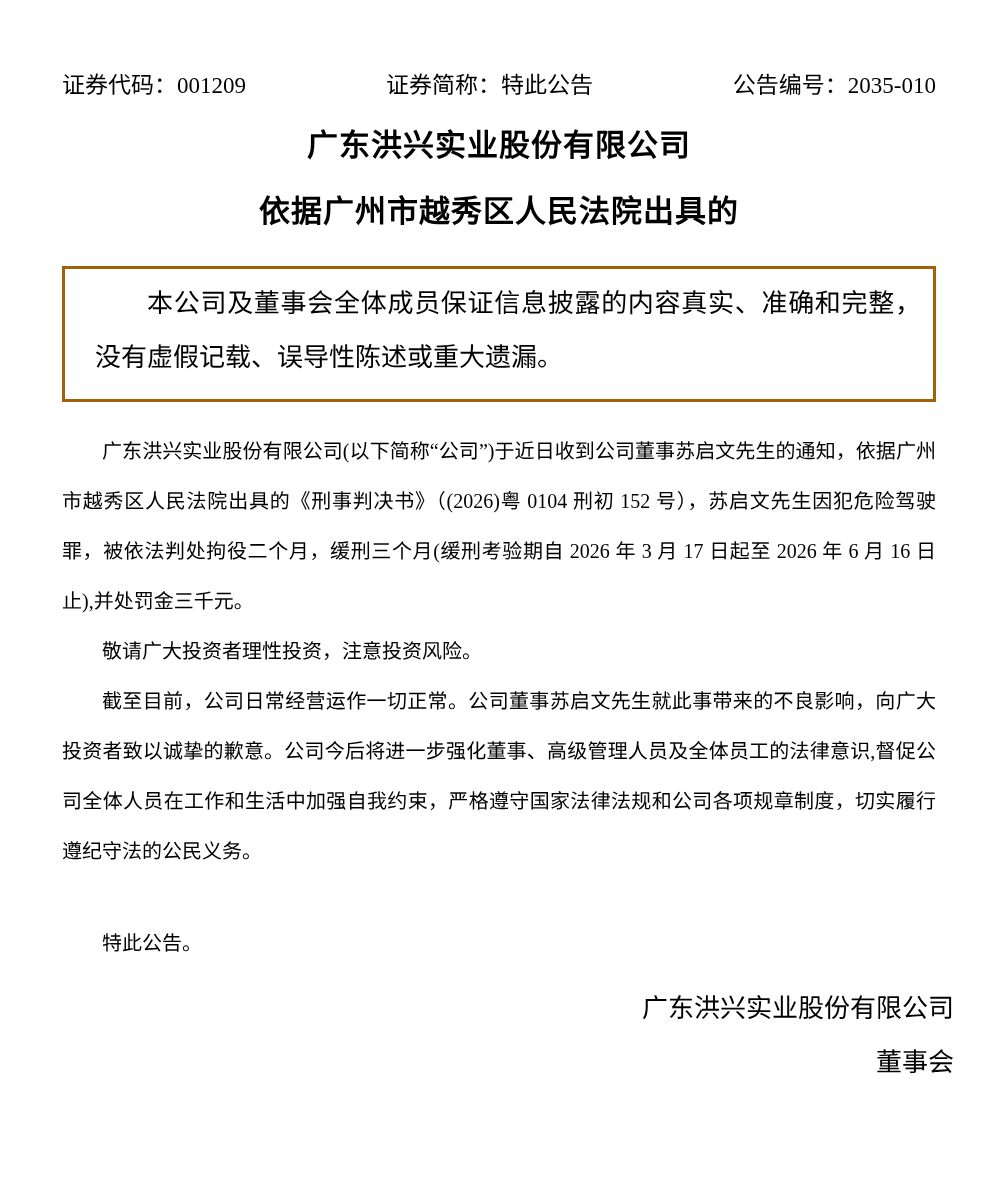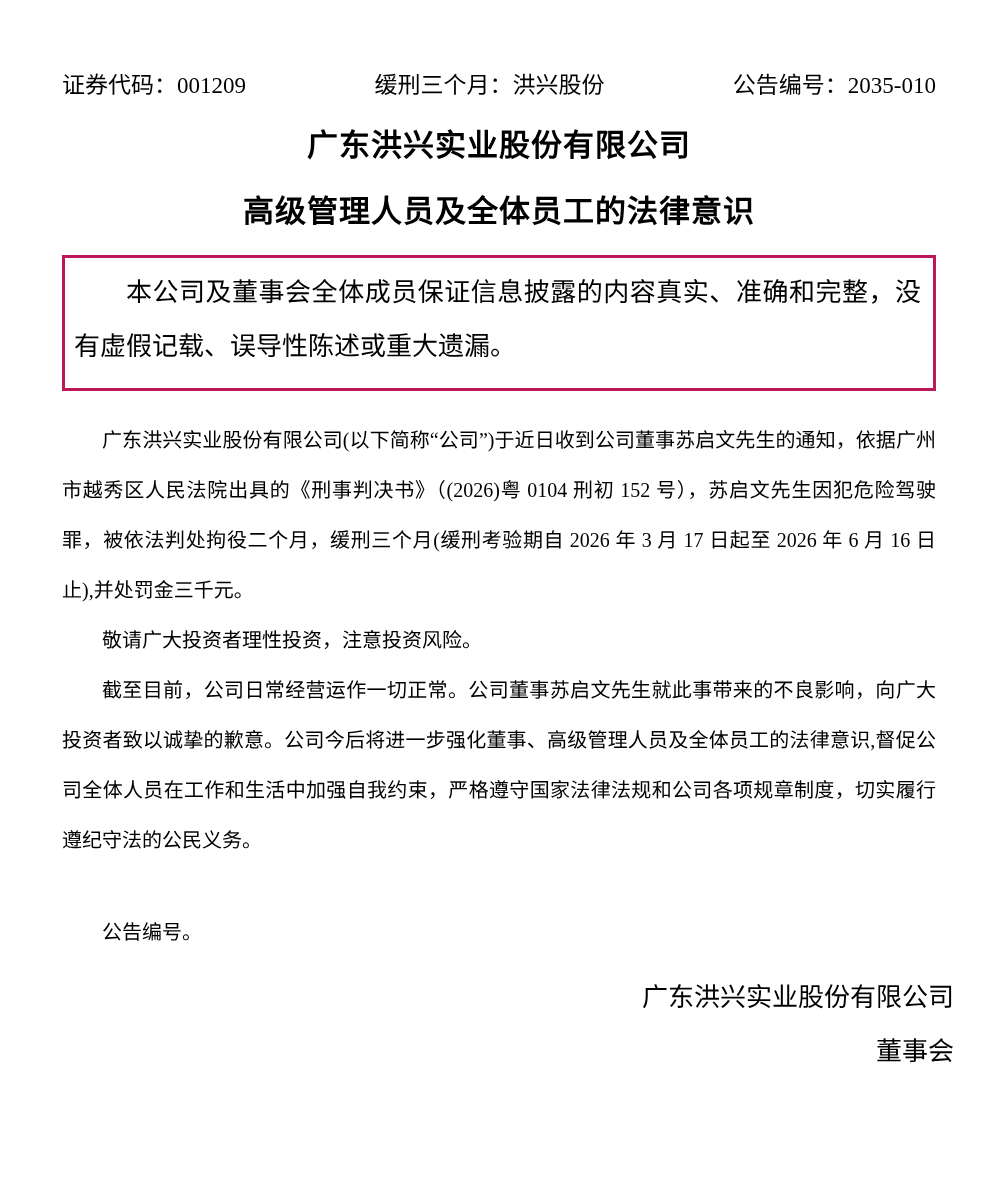--- a/index.html
+++ b/index.html
@@ -42,23 +42,23 @@
     margin-top: 28px;
     text-align: center;
     font-family: "Liberation Sans", "DejaVu Sans", sans-serif;
     font-weight: bold;
     font-size: 31px;
     line-height: 38px;
     letter-spacing: 1px;
   }
   
   .disclaimer-box {
-    margin-top: 24px;
-    border: 3px solid #be185d;
-    padding: 8px 12px 14px 9px;
+    margin-top: 35px;
+    border: 3px solid #a16207;
+    padding: 8px 12px 14px 30px;
     box-sizing: border-box;
   }
   .disclaimer-box p {
     margin: 0;
     font-size: 26px;
     line-height: 54px;
     text-indent: 2em;
     text-align: justify;
   }
   
@@ -88,36 +88,36 @@
     white-space: nowrap;
   }
 </style>
 </head>
 <body>
 
 <div class="page">
 
   <div class="meta-row">
     <span>证券代码：001209</span>
-    <span>缓刑三个月：洪兴股份</span>
+    <span>证券简称：特此公告</span>
     <span>公告编号：2035-010</span>
   </div>
 
   <div class="doc-title">广东洪兴实业股份有限公司</div>
-  <div class="doc-subtitle">高级管理人员及全体员工的法律意识</div>
+  <div class="doc-subtitle">依据广州市越秀区人民法院出具的</div>
 
   <div class="disclaimer-box">
     <p>本公司及董事会全体成员保证信息披露的内容真实、准确和完整，没有虚假记载、误导性陈述或重大遗漏。</p>
   </div>
 
   <div class="body-text">
     <p>广东洪兴实业股份有限公司(以下简称“公司”)于近日收到公司董事苏启文先生的通知，依据广州市越秀区人民法院出具的《刑事判决书》（(2026)粤 0104 刑初 152 号），苏启文先生因犯危险驾驶罪，被依法判处拘役二个月，缓刑三个月(缓刑考验期自 2026 年 3 月 17 日起至 2026 年 6 月 16 日止),并处罚金三千元。</p>
     <p>敬请广大投资者理性投资，注意投资风险。</p>
     <p>截至目前，公司日常经营运作一切正常。公司董事苏启文先生就此事带来的不良影响，向广大投资者致以诚挚的歉意。公司今后将进一步强化董事、高级管理人员及全体员工的法律意识,督促公司全体人员在工作和生活中加强自我约束，严格遵守国家法律法规和公司各项规章制度，切实履行遵纪守法的公民义务。</p>
-    <p class="closing-line">公告编号。</p>
+    <p class="closing-line">特此公告。</p>
   </div>
 
   <div class="signature">
     <div>广东洪兴实业股份有限公司</div>
     <div>董事会</div>
 
   </div>
 
 </div>
 

